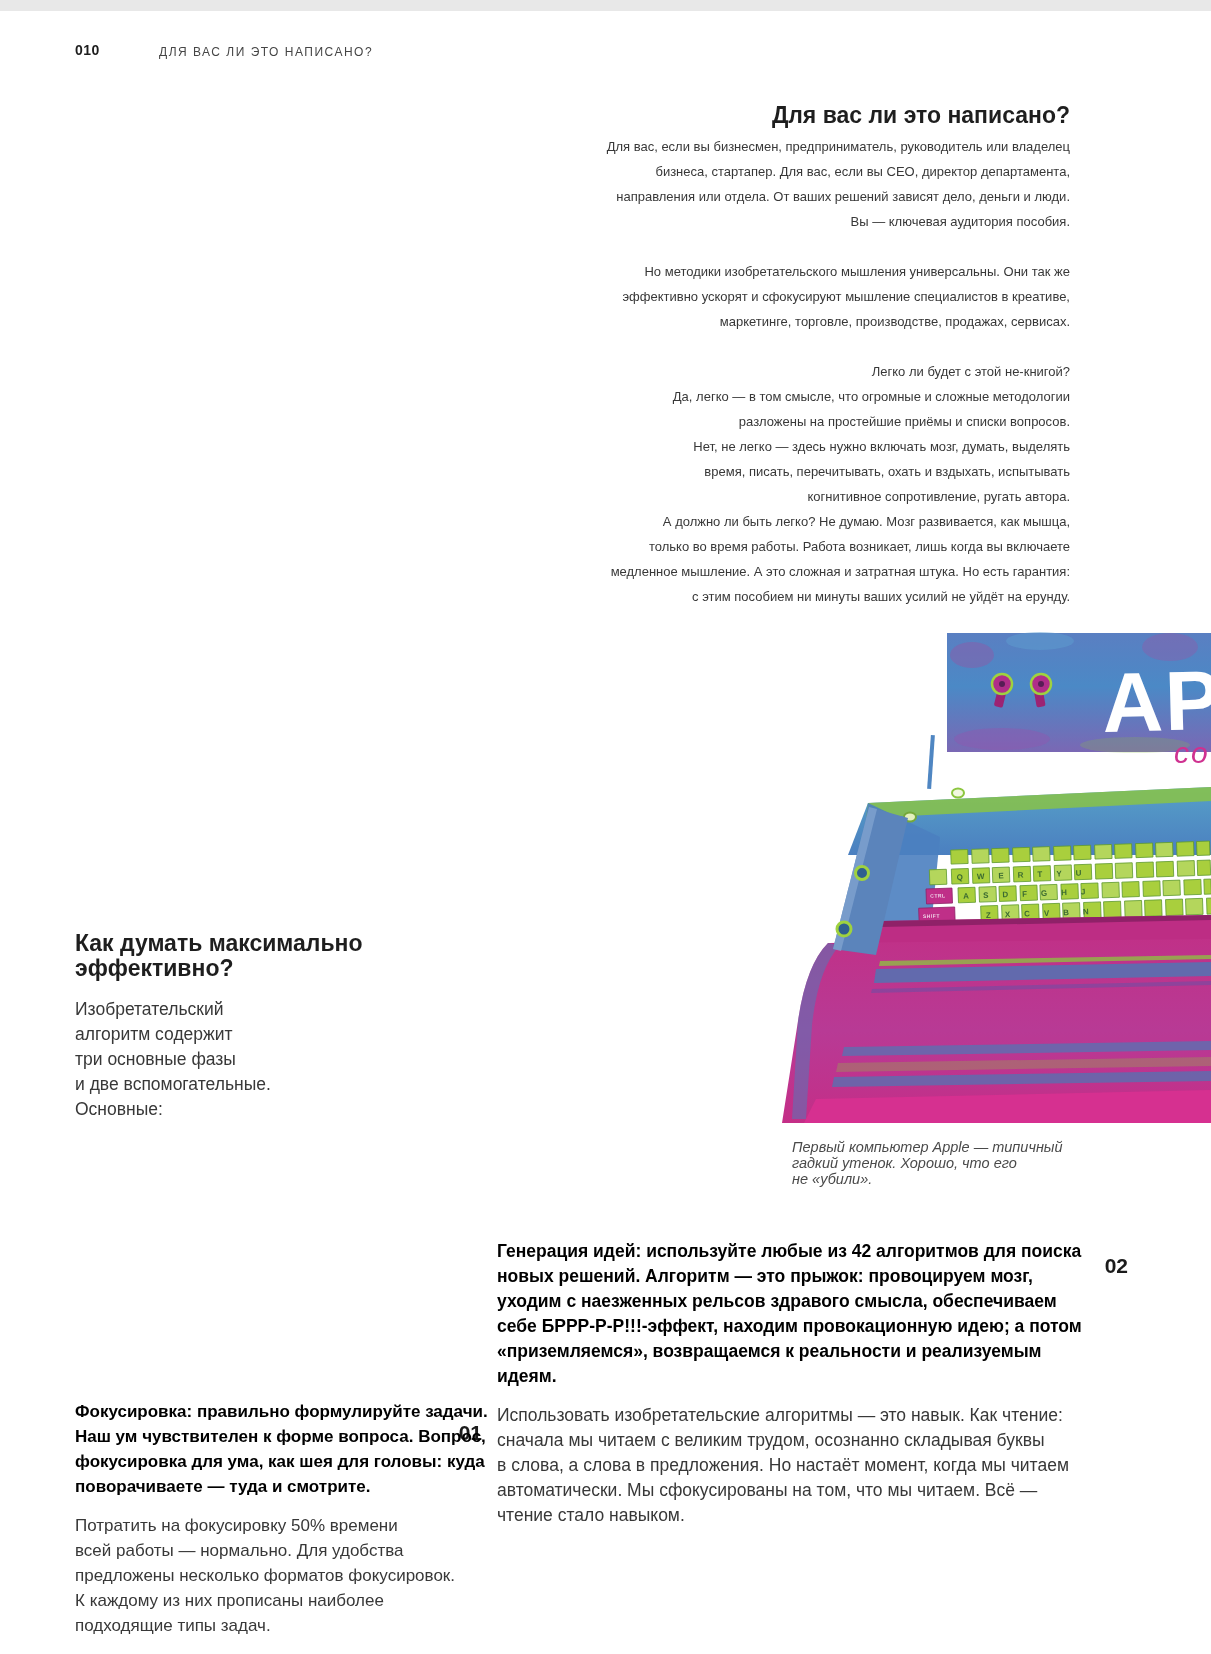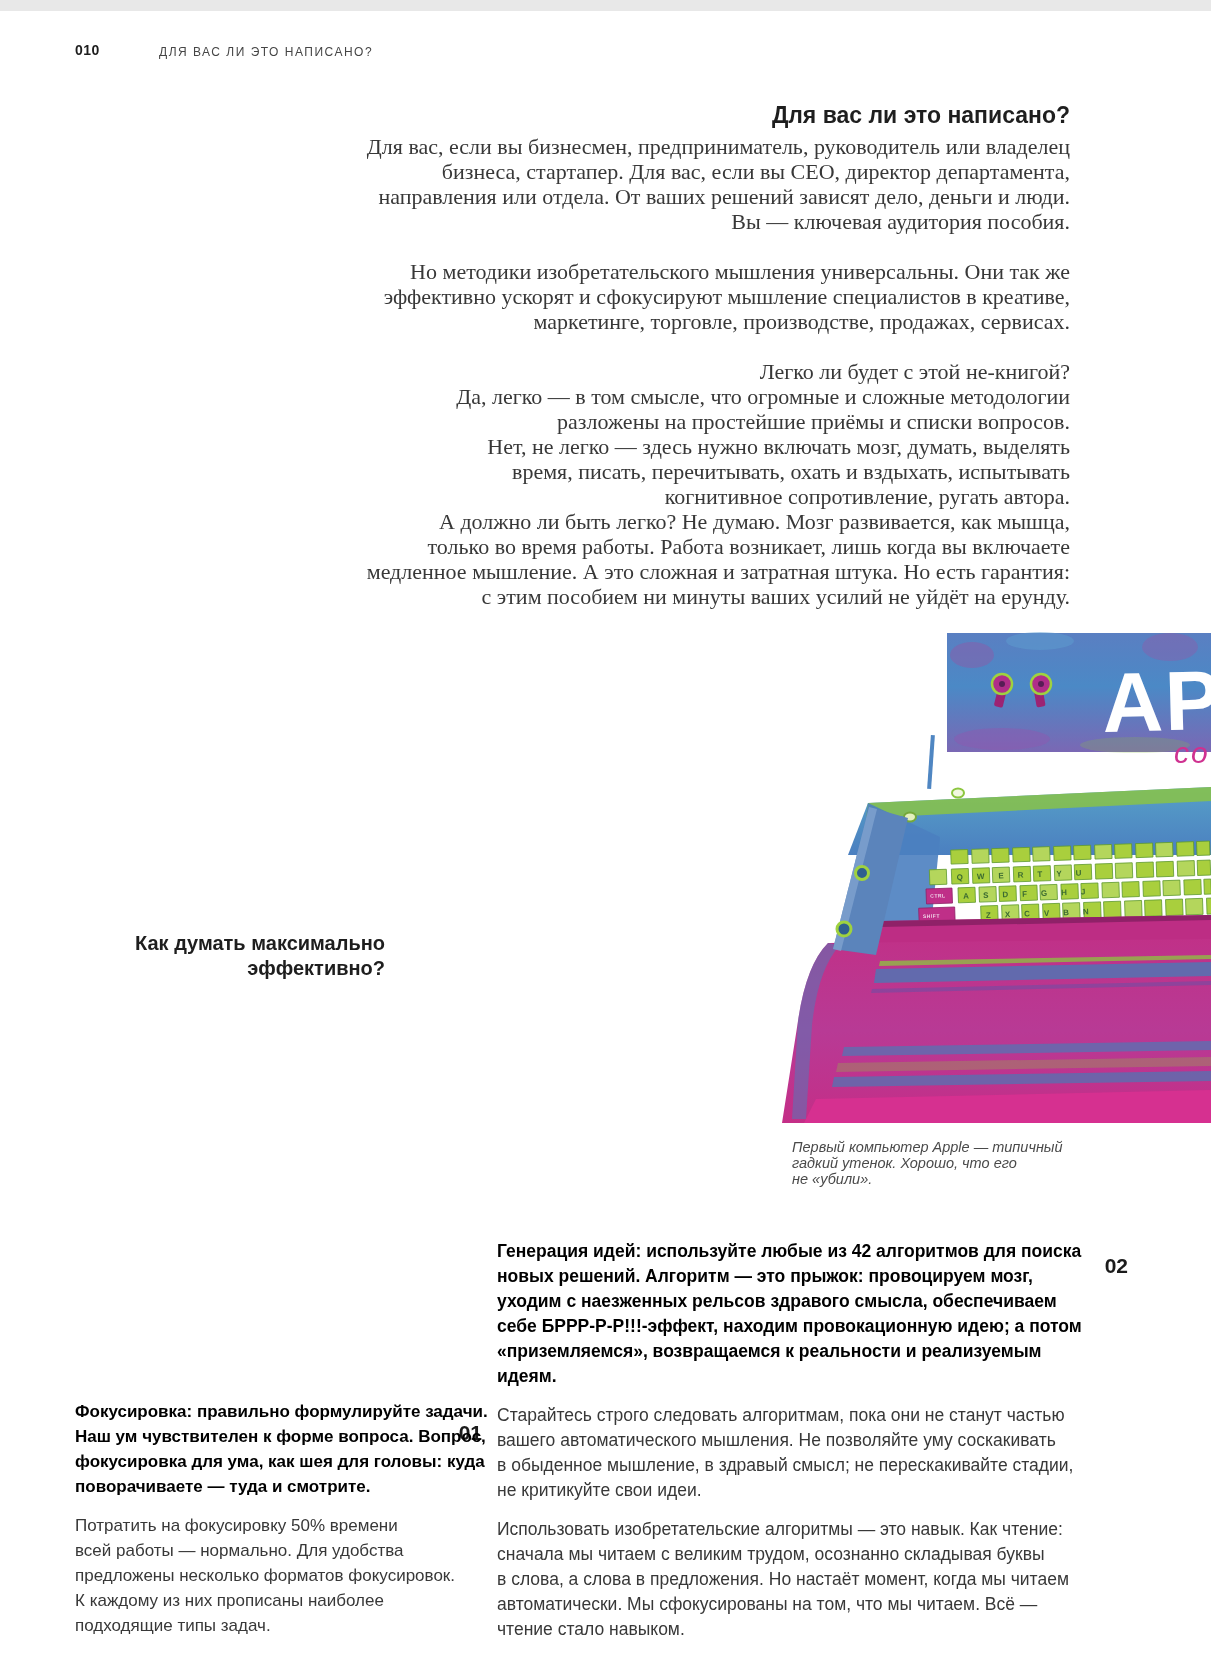--- a/index.html
+++ b/index.html
@@ -10,25 +10,25 @@
   }
   .pre { white-space:pre-line; }
 
   
   .hdr-num  { position:absolute; left:75px;  top:31px; font-size:14px; font-weight:700; color:#1d1d1d; letter-spacing:.5px; }
   .hdr-title{ position:absolute; left:159px; top:34px; font-size:12px; color:#454545; letter-spacing:1.5px; }
 
   
   .intro { position:absolute; top:90px; right:141px; width:760px; text-align:right; }
   .intro-title { margin:0 0 4px 0; font-size:23px; line-height:29px; font-weight:700; color:#1e1e1e; }
-  .intro p { margin:0 0 25px 0; font-size:22px; line-height:25px;font-family:Liberation Serif, serif; }
+  .intro p { margin:0 0 25px 0; font-size:13px; line-height:25px; }
 
   
   .sidebar { position:absolute; left:75px; top:920px; width:310px; font-size:17.5px; line-height:25px; }
-  .sidebar h3 { margin:0 0 16px 0; font-size:20px; line-height:25px; font-weight:700; color:#1e1e1e;text-align:right; }
+  .sidebar h3 { margin:0 0 16px 0; font-size:23px; line-height:25px; font-weight:700; color:#1e1e1e; }
   .sidebar p { margin:0; }
 
   
   .illustration { position:absolute; left:740px; top:586px; width:471px; height:526px; }
   .illustration svg { display:block; }
   .caption { position:absolute; left:792px; top:1128px; width:330px; margin:0;
              font-size:14.5px; line-height:16px; font-style:italic; color:#4a4a4a; }
 
   
   .num { position:absolute; font-size:21px; font-weight:700; color:#1b1b1b; }
@@ -68,20 +68,25 @@
 когнитивное сопротивление, ругать автора.
 А должно ли быть легко? Не думаю. Мозг развивается, как мышца,
 только во время работы. Работа возникает, лишь когда вы включаете
 медленное мышление. А это сложная и затратная штука. Но есть гарантия:
 с этим пособием ни минуты ваших усилий не уйдёт на ерунду.</p>
   </section>
 
   <aside class="sidebar">
     <h3 class="pre">Как думать максимально
 эффективно?</h3>
+    <p class="pre">Изобретательский
+алгоритм содержит
+три основные фазы
+и две вспомогательные.
+Основные:</p>
   </aside>
 
   <div class="illustration">
     <svg width="471" height="526" viewBox="0 0 471 526" xmlns="http://www.w3.org/2000/svg">
       <defs>
         <linearGradient id="gPanel" x1="0" y1="0" x2="0" y2="1">
           <stop offset="0" stop-color="#5a7fc2"></stop>
           <stop offset="0.45" stop-color="#4b89c6"></stop>
           <stop offset="1" stop-color="#7a68b4"></stop>
         </linearGradient>
@@ -224,24 +229,20 @@
 не «убили».</p>
 
   <div class="num num-02">02</div>
   <section class="col col-right">
     <p class="lead pre">Генерация идей: используйте любые из 42 алгоритмов для поиска
 новых решений. Алгоритм — это прыжок: провоцируем мозг,
 уходим с наезженных рельсов здравого смысла, обеспечиваем
 себе БРРР-Р-Р!!!-эффект, находим провокационную идею; а потом
 «приземляемся», возвращаемся к реальности и реализуемым
 идеям.</p>
-    <p class="pre">Старайтесь строго следовать алгоритмам, пока они не станут частью
-вашего автоматического мышления. Не позволяйте уму соскакивать
-в обыденное мышление, в здравый смысл; не перескакивайте стадии,
-не критикуйте свои идеи.</p>
     <p class="pre">Использовать изобретательские алгоритмы — это навык. Как чтение:
 сначала мы читаем с великим трудом, осознанно складывая буквы
 в слова, а слова в предложения. Но настаёт момент, когда мы читаем
 автоматически. Мы сфокусированы на том, что мы читаем. Всё —
 чтение стало навыком.</p>
   </section>
 
   <div class="num num-01">01</div>
   <section class="col col-left">
     <p class="lead pre">Фокусировка: правильно формулируйте задачи.

